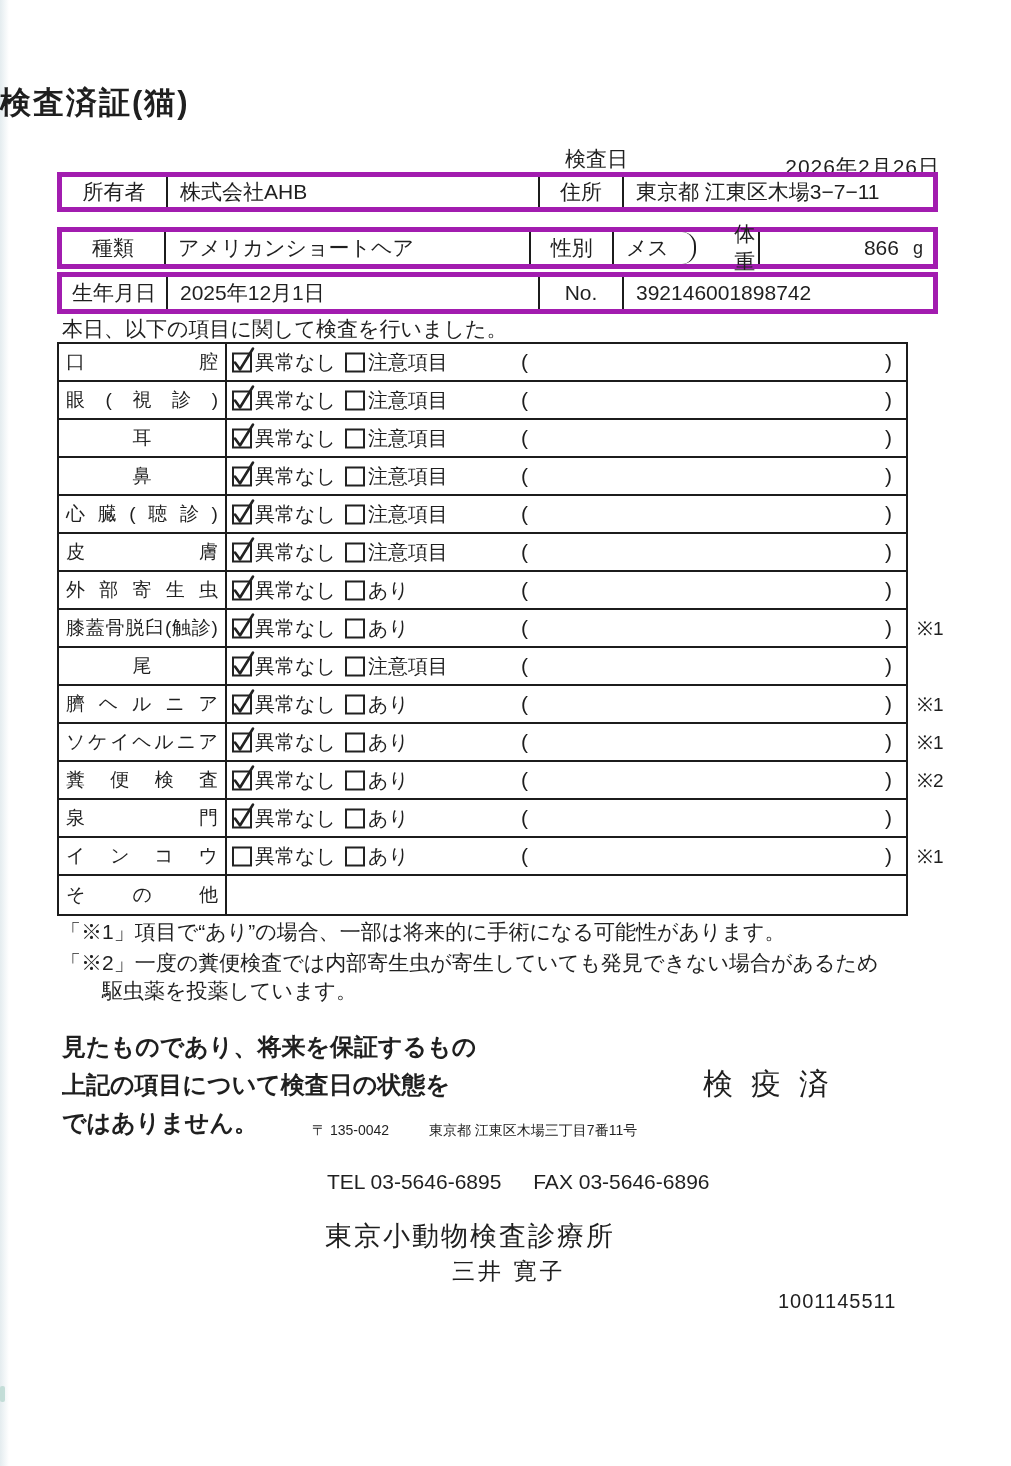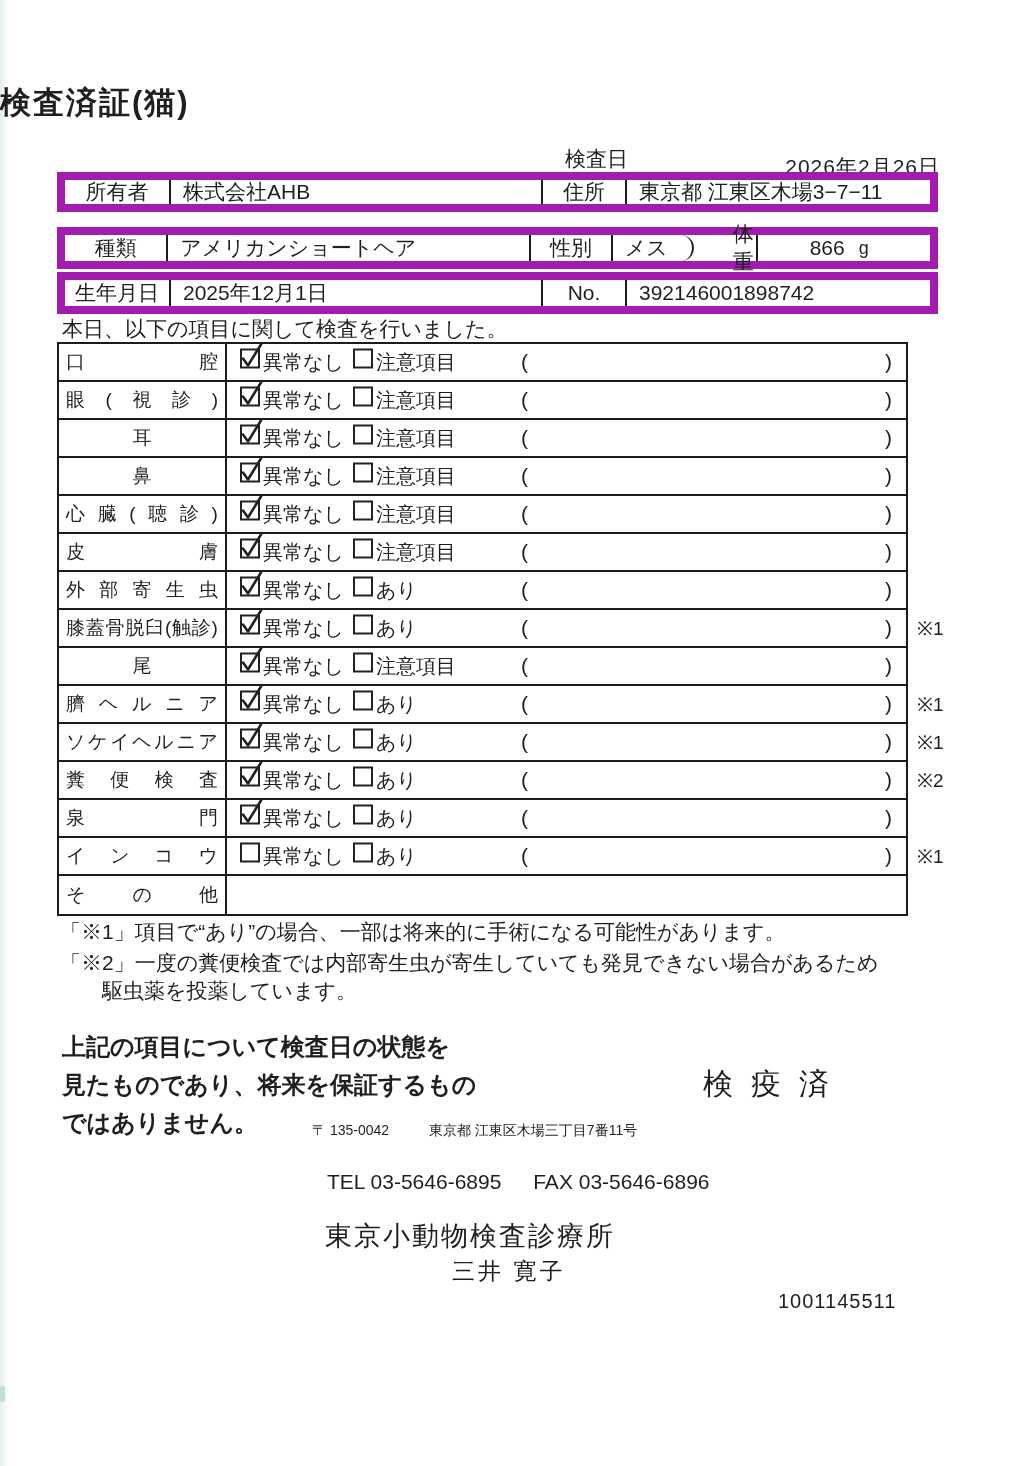--- a/index.html
+++ b/index.html
@@ -13,50 +13,50 @@
     background:linear-gradient(90deg,#e4ecef 0%,rgba(255,255,255,0) 90%);}
   .edge-speck{position:absolute;left:0;top:1386px;width:5px;height:16px;background:#bcd9d2;border-radius:2px;opacity:.85;}
 
   .doc-title{left:0;top:82px;width:1011px;font-size:31px;font-weight:600;letter-spacing:2px;}
 
   .date-line{left:57px;top:145px;width:883px;height:24px;font-size:21px;}
   .date-line .lbl{position:absolute;left:508px;top:0;}
   .date-line .val{position:absolute;right:0;top:8px;letter-spacing:1px;}
 
   
-  .info-table{left:57px;display:flex;width:881px;border:8px solid #a21caf;box-sizing:border-box;background:#fff;}
+  .info-table{left:57px;display:flex;width:881px;border:5px solid #a21caf;box-sizing:border-box;background:#fff;}
   .info-table .cell{box-sizing:border-box;display:flex;align-items:center;font-size:21px;border-right:2px solid #1c1c1c;}
   .info-table .cell:last-child{border-right:none;}
   .cell.lab{justify-content:center;text-align:center;}
   .cell.val{padding-left:12px;}
   #tableA{top:172px;height:40px;}
   #tableB{top:227px;height:42px;}
   #tableC{top:272px;height:42px;}
   .w-label{width:106px;}
   .w-value{width:372px;}
   .w-label2{width:84px;}
   .w-sex{width:83px;border-radius:14px;}
   .w-wlabel{width:65px;padding-left:36px;}
-  .w-weight{width:176px;justify-content:center;padding-right:10px;}
+  .w-weight{width:176px;justify-content:flex-end;padding-right:10px;}
   .w-rest{flex:1;}
   .unit{font-size:18px;margin-left:14px;}
   .no-lbl{font-size:19px;}
 
   .intro-line{left:62px;top:315px;font-size:21px;}
 
   
   .exam-table{left:57px;top:342px;width:851px;border:2px solid #1c1c1c;box-sizing:border-box;background:#fff;}
   .exam-row{position:relative;display:flex;height:38px;border-bottom:2px solid #1c1c1c;box-sizing:border-box;}
   .exam-row:last-child{border-bottom:none;}
   .exam-label{width:168px;border-right:2px solid #1c1c1c;box-sizing:border-box;
     display:flex;justify-content:space-between;align-items:center;padding:0 7px;font-size:19px;}
   .exam-label span{display:inline-block;}
   .exam-label span:only-child{margin:0 auto;}
   .exam-content{position:relative;flex:1;font-size:20px;}
-  .chk-group{position:absolute;top:50%;transform:translateY(-50%);display:flex;white-space:nowrap;margin-left:8px;}
+  .chk-group{position:absolute;top:50%;transform:translateY(-50%);display:flex;align-items:center;white-space:nowrap;}
   .g1{left:5px;}
   .g2{left:118px;}
   .checkbox{position:relative;width:16px;height:16px;border:2px solid #222;box-sizing:content-box;margin-right:3px;flex:0 0 auto;}
   .check{position:absolute;left:-2px;top:-8px;width:24px;height:27px;display:none;}
   .check path{fill:none;stroke:#222;stroke-width:2.6;stroke-linecap:round;stroke-linejoin:round;}
   .exam-row.checked .check{display:block;}
   .paren{position:absolute;top:50%;transform:translateY(-50%);font-size:21px;}
   .paren.open{left:294px;}
   .paren.close{right:14px;}
   .exam-note{position:absolute;left:858px;top:50%;transform:translateY(-50%);font-size:19px;white-space:nowrap;}
@@ -495,22 +495,22 @@
     </div>
     <div class="exam-note"></div>
   </div>
 </div>
 
 <div class="abs footnote" id="fn1">「※1」項目で“あり”の場合、一部は将来的に手術になる可能性があります。</div>
 <div class="abs footnote" id="fn2a">「※2」一度の糞便検査では内部寄生虫が寄生していても発見できない場合があるため</div>
 <div class="abs footnote" id="fn2b">駆虫薬を投薬しています。</div>
 
 <div class="abs disclaimer">
+  <div>見たものであり、将来を保証するもの</div>
   <div>上記の項目について検査日の状態を</div>
-  <div>見たものであり、将来を保証するもの</div>
   <div>ではありません。</div>
 </div>
 
 <div class="abs stamp">検疫済</div>
 
 <div class="abs postal-line">
   <span>〒 135-0042</span>
   <span class="addr">東京都 江東区木場三丁目7番11号</span>
 </div>
 

